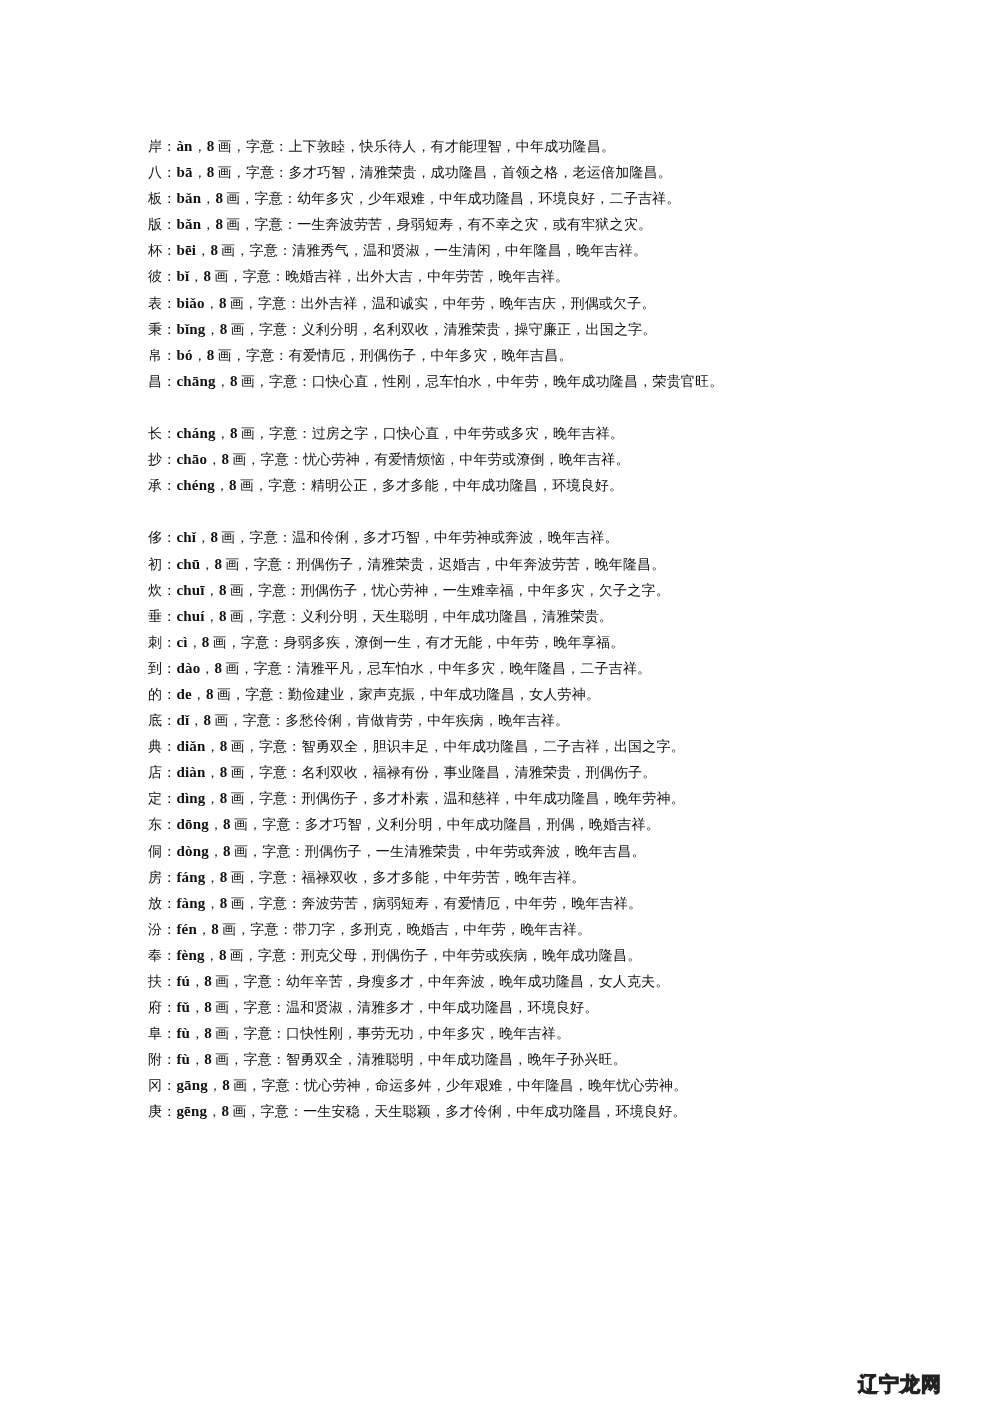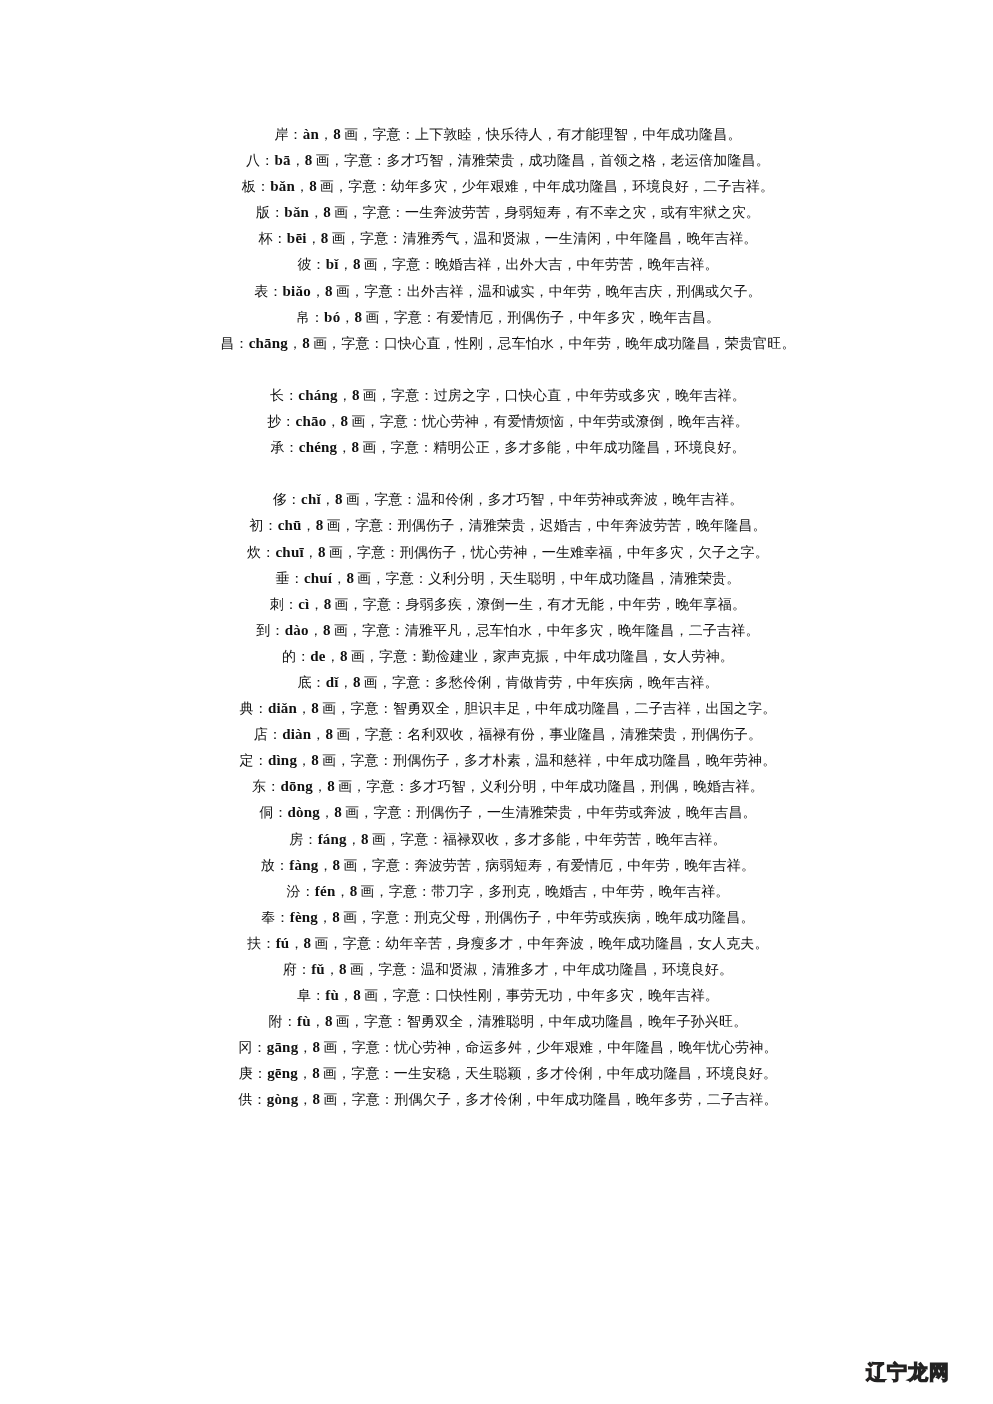--- a/index.html
+++ b/index.html
@@ -1,20 +1,19 @@
 <!DOCTYPE html>
 <html><head>
 <meta charset="utf-8">
 <style>
   html, body { margin: 0; padding: 0; background: #ffffff; }
   body { width: 993px; height: 1404px; position: relative; overflow: hidden; }
   .page {
-    position: absolute; left: 0; top: 0; width: 993px; height: 1076px;
+    position: absolute; left: 0; top: 12px; width: 993px; height: 1076px;
     background: #ffffff;
-    text-align: center;
   }
   .content {
     position: absolute; left: 148px; top: 121px; width: 720px;
     font-family: "DejaVu Sans", sans-serif;
     font-size: 14px; color: #111111;
   }
   .entry {
     height: 26.1px; line-height: 26.1px; white-space: nowrap;
     letter-spacing: 0.2px;
   }
@@ -37,20 +36,21 @@
 
 <div class="page">
   <div class="content" id="content">
       <div class="entry"><span class="char">岸</span><span>：</span><span class="pinyin">àn</span><span>，</span><span class="num">8</span><span style="margin-left:3px">画</span><span>，</span><span>字意：</span><span>上下敦睦，快乐待人，有才能理智，中年成功隆昌。</span></div>
       <div class="entry"><span class="char">八</span><span>：</span><span class="pinyin">bā</span><span>，</span><span class="num">8</span><span style="margin-left:3px">画</span><span>，</span><span>字意：</span><span>多才巧智，清雅荣贵，成功隆昌，首领之格，老运倍加隆昌。</span></div>
       <div class="entry"><span class="char">板</span><span>：</span><span class="pinyin">bǎn</span><span>，</span><span class="num">8</span><span style="margin-left:3px">画</span><span>，</span><span>字意：</span><span>幼年多灾，少年艰难，中年成功隆昌，环境良好，二子吉祥。</span></div>
       <div class="entry"><span class="char">版</span><span>：</span><span class="pinyin">bǎn</span><span>，</span><span class="num">8</span><span style="margin-left:3px">画</span><span>，</span><span>字意：</span><span>一生奔波劳苦，身弱短寿，有不幸之灾，或有牢狱之灾。</span></div>
       <div class="entry"><span class="char">杯</span><span>：</span><span class="pinyin">bēi</span><span>，</span><span class="num">8</span><span style="margin-left:3px">画</span><span>，</span><span>字意：</span><span>清雅秀气，温和贤淑，一生清闲，中年隆昌，晚年吉祥。</span></div>
       <div class="entry"><span class="char">彼</span><span>：</span><span class="pinyin">bǐ</span><span>，</span><span class="num">8</span><span style="margin-left:3px">画</span><span>，</span><span>字意：</span><span>晚婚吉祥，出外大吉，中年劳苦，晚年吉祥。</span></div>
       <div class="entry"><span class="char">表</span><span>：</span><span class="pinyin">biǎo</span><span>，</span><span class="num">8</span><span style="margin-left:3px">画</span><span>，</span><span>字意：</span><span>出外吉祥，温和诚实，中年劳，晚年吉庆，刑偶或欠子。</span></div>
+      <div class="entry"><span class="char">秉</span><span>：</span><span class="pinyin">bǐng</span><span>，</span><span class="num">8</span><span style="margin-left:3px">画</span><span>，</span><span>字意：</span><span>义利分明，名利双收，清雅荣贵，操守廉正，出国之字。</span></div>
       <div class="entry"><span class="char">帛</span><span>：</span><span class="pinyin">bó</span><span>，</span><span class="num">8</span><span style="margin-left:3px">画</span><span>，</span><span>字意：</span><span>有爱情厄，刑偶伤子，中年多灾，晚年吉昌。</span></div>
       <div class="entry"><span class="char">昌</span><span>：</span><span class="pinyin">chāng</span><span>，</span><span class="num">8</span><span style="margin-left:3px">画</span><span>，</span><span>字意：</span><span>口快心直，性刚，忌车怕水，中年劳，晚年成功隆昌，荣贵官旺。</span></div>
       <div class="gap"></div>
       <div class="entry"><span class="char">长</span><span>：</span><span class="pinyin">cháng</span><span>，</span><span class="num">8</span><span style="margin-left:3px">画</span><span>，</span><span>字意：</span><span>过房之字，口快心直，中年劳或多灾，晚年吉祥。</span></div>
       <div class="entry"><span class="char">抄</span><span>：</span><span class="pinyin">chāo</span><span>，</span><span class="num">8</span><span style="margin-left:3px">画</span><span>，</span><span>字意：</span><span>忧心劳神，有爱情烦恼，中年劳或潦倒，晚年吉祥。</span></div>
       <div class="entry"><span class="char">承</span><span>：</span><span class="pinyin">chéng</span><span>，</span><span class="num">8</span><span style="margin-left:3px">画</span><span>，</span><span>字意：</span><span>精明公正，多才多能，中年成功隆昌，环境良好。</span></div>
       <div class="gap"></div>
       <div class="entry"><span class="char">侈</span><span>：</span><span class="pinyin">chǐ</span><span>，</span><span class="num">8</span><span style="margin-left:3px">画</span><span>，</span><span>字意：</span><span>温和伶俐，多才巧智，中年劳神或奔波，晚年吉祥。</span></div>
       <div class="entry"><span class="char">初</span><span>：</span><span class="pinyin">chū</span><span>，</span><span class="num">8</span><span style="margin-left:3px">画</span><span>，</span><span>字意：</span><span>刑偶伤子，清雅荣贵，迟婚吉，中年奔波劳苦，晚年隆昌。</span></div>
       <div class="entry"><span class="char">炊</span><span>：</span><span class="pinyin">chuī</span><span>，</span><span class="num">8</span><span style="margin-left:3px">画</span><span>，</span><span>字意：</span><span>刑偶伤子，忧心劳神，一生难幸福，中年多灾，欠子之字。</span></div>
@@ -67,18 +67,17 @@
       <div class="entry"><span class="char">房</span><span>：</span><span class="pinyin">fáng</span><span>，</span><span class="num">8</span><span style="margin-left:3px">画</span><span>，</span><span>字意：</span><span>福禄双收，多才多能，中年劳苦，晚年吉祥。</span></div>
       <div class="entry"><span class="char">放</span><span>：</span><span class="pinyin">fàng</span><span>，</span><span class="num">8</span><span style="margin-left:3px">画</span><span>，</span><span>字意：</span><span>奔波劳苦，病弱短寿，有爱情厄，中年劳，晚年吉祥。</span></div>
       <div class="entry"><span class="char">汾</span><span>：</span><span class="pinyin">fén</span><span>，</span><span class="num">8</span><span style="margin-left:3px">画</span><span>，</span><span>字意：</span><span>带刀字，多刑克，晚婚吉，中年劳，晚年吉祥。</span></div>
       <div class="entry"><span class="char">奉</span><span>：</span><span class="pinyin">fèng</span><span>，</span><span class="num">8</span><span style="margin-left:3px">画</span><span>，</span><span>字意：</span><span>刑克父母，刑偶伤子，中年劳或疾病，晚年成功隆昌。</span></div>
       <div class="entry"><span class="char">扶</span><span>：</span><span class="pinyin">fú</span><span>，</span><span class="num">8</span><span style="margin-left:3px">画</span><span>，</span><span>字意：</span><span>幼年辛苦，身瘦多才，中年奔波，晚年成功隆昌，女人克夫。</span></div>
       <div class="entry"><span class="char">府</span><span>：</span><span class="pinyin">fǔ</span><span>，</span><span class="num">8</span><span style="margin-left:3px">画</span><span>，</span><span>字意：</span><span>温和贤淑，清雅多才，中年成功隆昌，环境良好。</span></div>
       <div class="entry"><span class="char">阜</span><span>：</span><span class="pinyin">fù</span><span>，</span><span class="num">8</span><span style="margin-left:3px">画</span><span>，</span><span>字意：</span><span>口快性刚，事劳无功，中年多灾，晚年吉祥。</span></div>
       <div class="entry"><span class="char">附</span><span>：</span><span class="pinyin">fù</span><span>，</span><span class="num">8</span><span style="margin-left:3px">画</span><span>，</span><span>字意：</span><span>智勇双全，清雅聪明，中年成功隆昌，晚年子孙兴旺。</span></div>
       <div class="entry"><span class="char">冈</span><span>：</span><span class="pinyin">gāng</span><span>，</span><span class="num">8</span><span style="margin-left:3px">画</span><span>，</span><span>字意：</span><span>忧心劳神，命运多舛，少年艰难，中年隆昌，晚年忧心劳神。</span></div>
       <div class="entry"><span class="char">庚</span><span>：</span><span class="pinyin">gēng</span><span>，</span><span class="num">8</span><span style="margin-left:3px">画</span><span>，</span><span>字意：</span><span>一生安稳，天生聪颖，多才伶俐，中年成功隆昌，环境良好。</span></div>
-      <div class="entry"><span class="char">供</span><span>：</span><span class="pinyin">gòng</span><span>，</span><span class="num">8</span><span style="margin-left:3px">画</span><span>，</span><span>字意：</span><span>刑偶欠子，多才伶俐，中年成功隆昌，晚年多劳，二子吉祥。</span></div>
     </div>
   <div class="watermark">
     <span class="wm-red">辽宁</span><span class="wm-white">龙网</span>
   </div>
 </div>
 
 </body></html>

